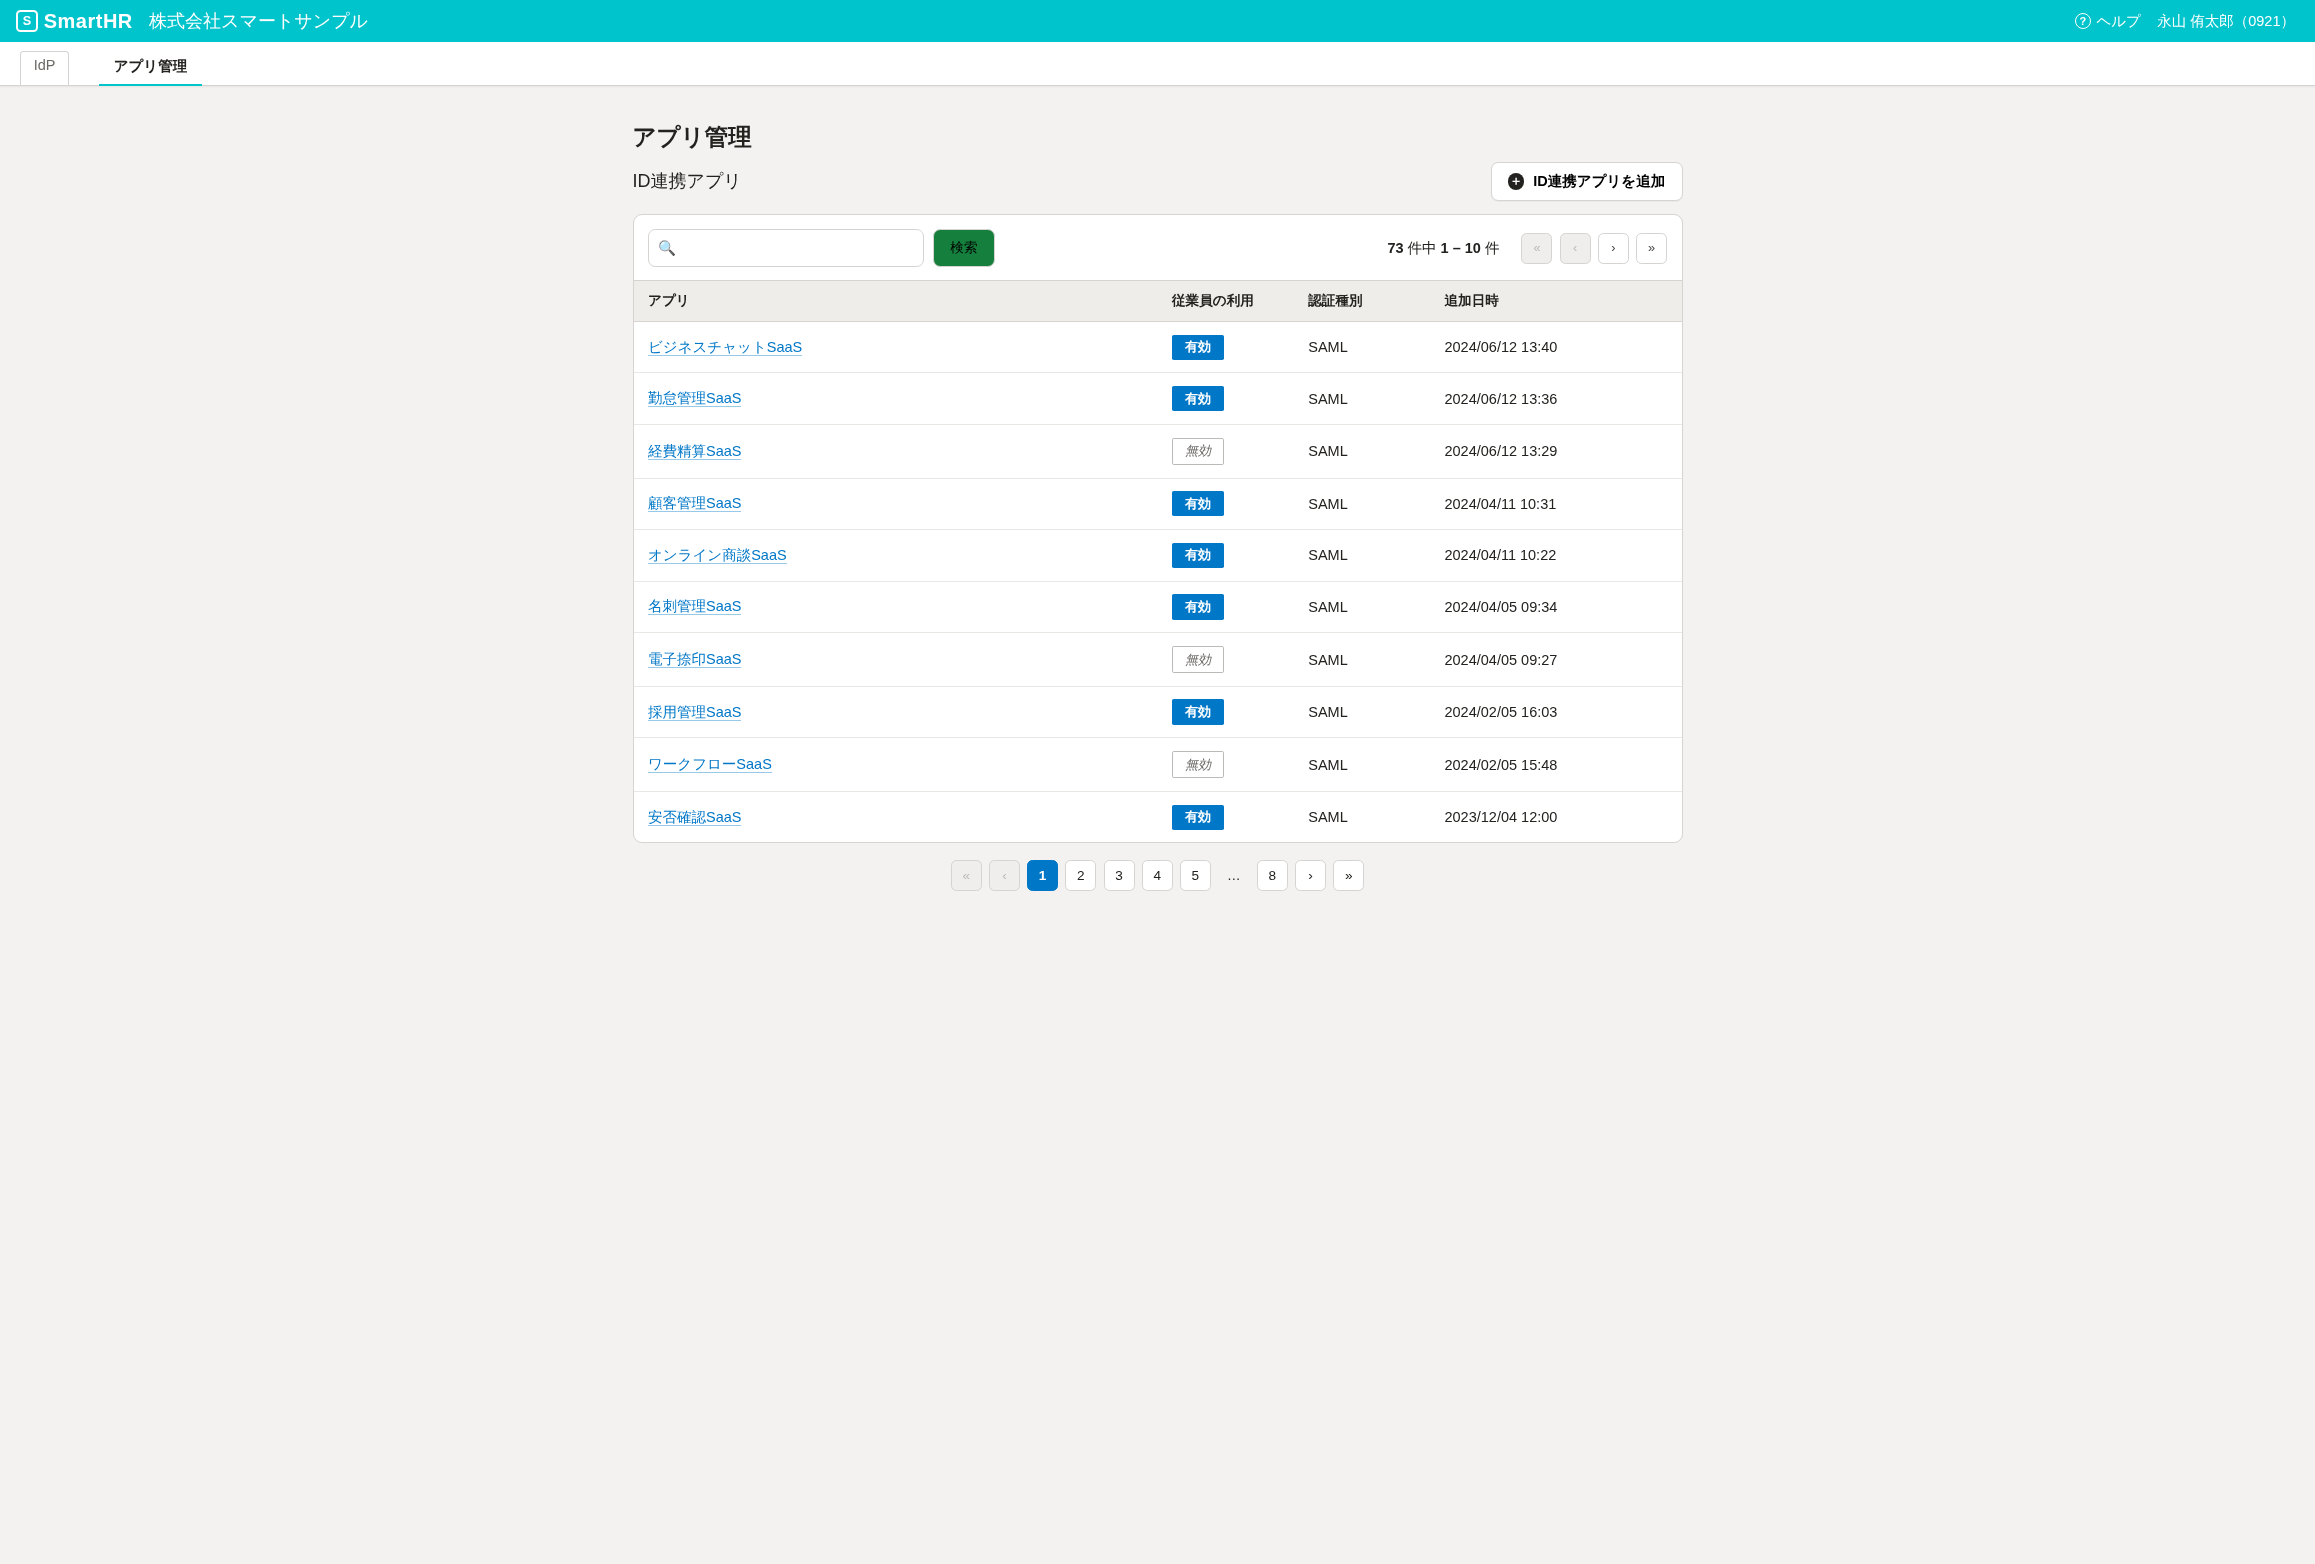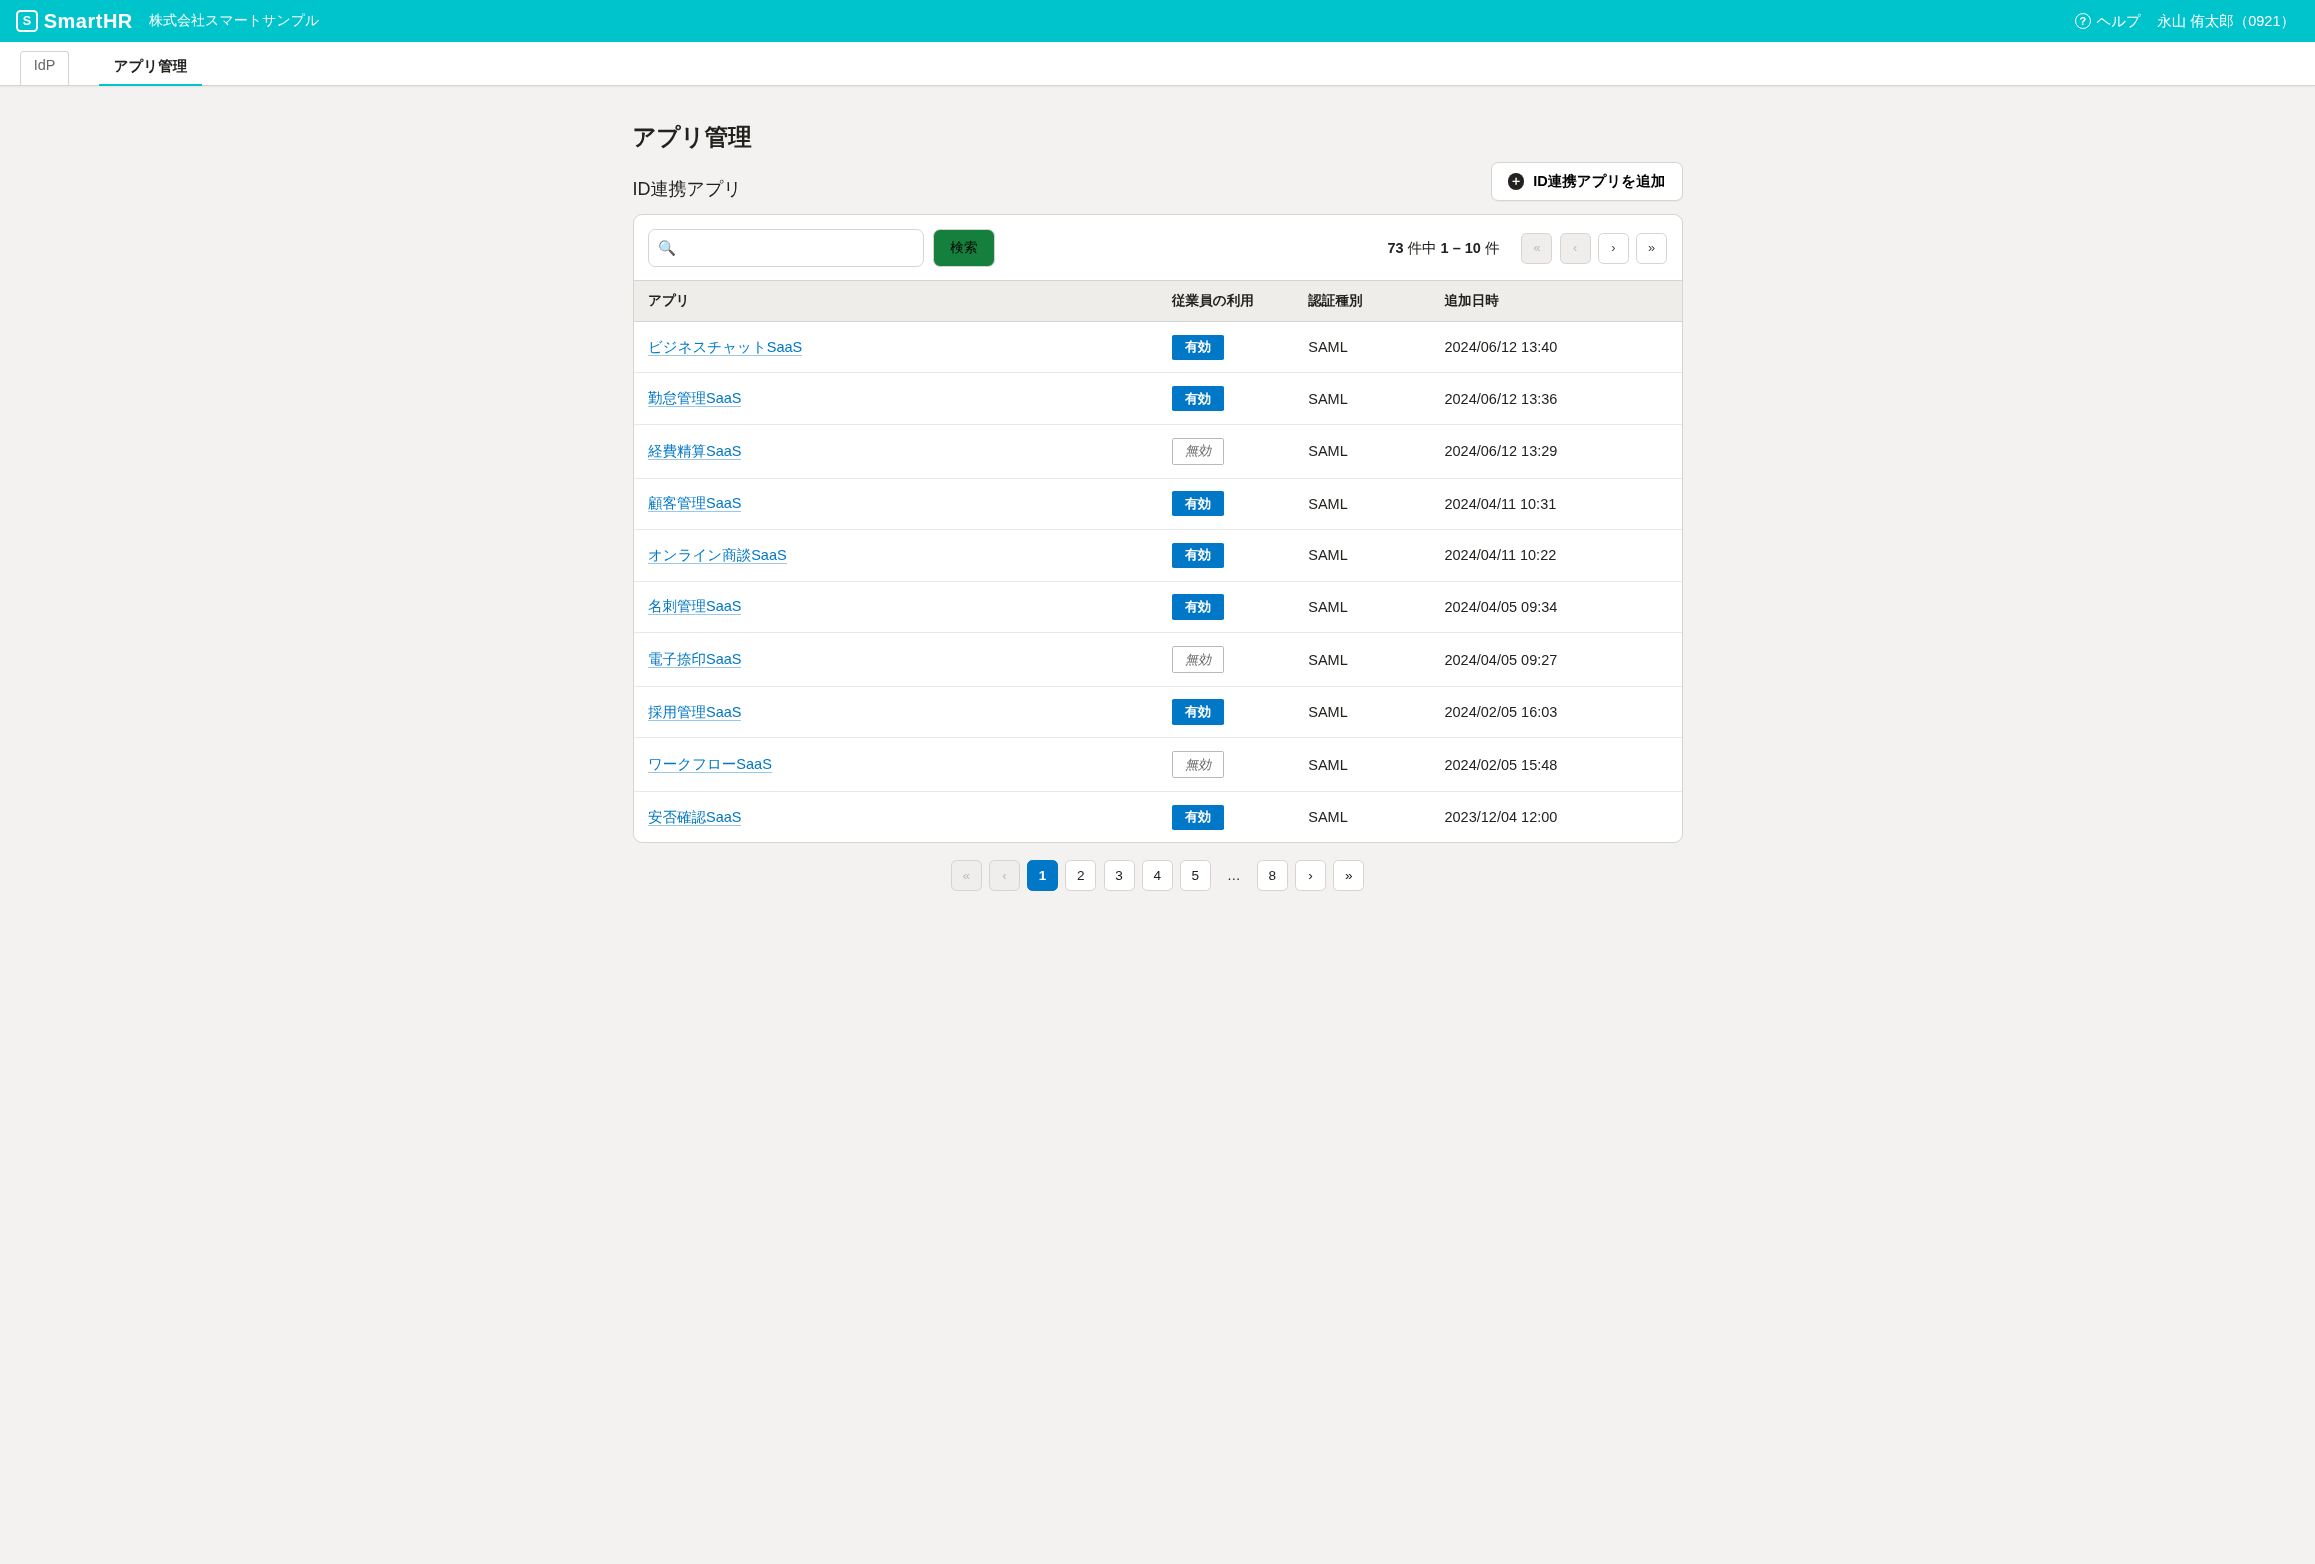--- a/index.html
+++ b/index.html
@@ -30,21 +30,21 @@
     color:var(--white);
     padding:9px 20px 9px 16.3px;
     height:42px;
   }
   .topbar-left{display:flex;align-items:center;gap:16.3px;}
   .logo{display:flex;align-items:center;font-weight:700;font-size:20px;letter-spacing:0.5px;color:var(--white);gap:5.4px;}
   .logo-mark{
     width:22px;height:22px;border:2px solid #fff;border-radius:4.5px;display:inline-flex;
     align-items:center;justify-content:center;font-weight:900;font-size:12.7px;
   }
-  .company{font-size:14px;}
+  .company{font-size:18px;}
   .topbar-right{display:flex;align-items:center;gap:16.3px;font-size:14.5px;}
   .help{display:flex;align-items:center;gap:5.4px;cursor:pointer;}
   .help-icon{width:16.3px;height:16.3px;border:1.8px solid #fff;border-radius:50%;display:inline-flex;align-items:center;justify-content:center;font-weight:700;font-size:11px;}
 
   .tabs{
     background:var(--white);
     border-bottom:0.9px solid var(--border);
     box-shadow:0 0.9px 1.8px rgba(0,0,0,0.06);
     padding:9px 20px 0;
     display:flex;
@@ -68,21 +68,21 @@
     font-weight:700;
   }
   .tab.active::after{
     content:"";position:absolute;left:0;right:0;bottom:-0.9px;height:2.7px;background:var(--teal);
   }
 
   .page{max-width:1086px;margin:0 auto;padding:22px 18px 36px;}
   .page-title{font-size:23.5px;font-weight:700;margin:12.7px 0 9px;}
   .page-desc{font-size:14.5px;margin-bottom:31px;}
 
-  .section-head{display:flex;align-items:flex-end;justify-content:space-between;margin-bottom:12.7px;}
+  .section-head{display:flex;align-items:center;justify-content:space-between;margin-bottom:12.7px;}
   .section-title{font-size:18px;font-weight:400;}
   .add-btn{
     display:flex;align-items:center;gap:9px;
     background:var(--white);border:0.9px solid var(--border);border-radius:7.2px;
     padding:9px 16.3px;font-size:14.5px;font-weight:700;cursor:pointer;
     box-shadow:0 0.9px 0.9px rgba(0,0,0,.04);
   }
   .plus-icon{width:16.3px;height:16.3px;background:#23221f;border-radius:50%;color:#fff;display:flex;align-items:center;justify-content:center;font-weight:900;font-size:12.7px;line-height:1;}
 
   .panel{background:var(--white);border:0.9px solid var(--border);border-radius:9px;overflow:hidden;}

